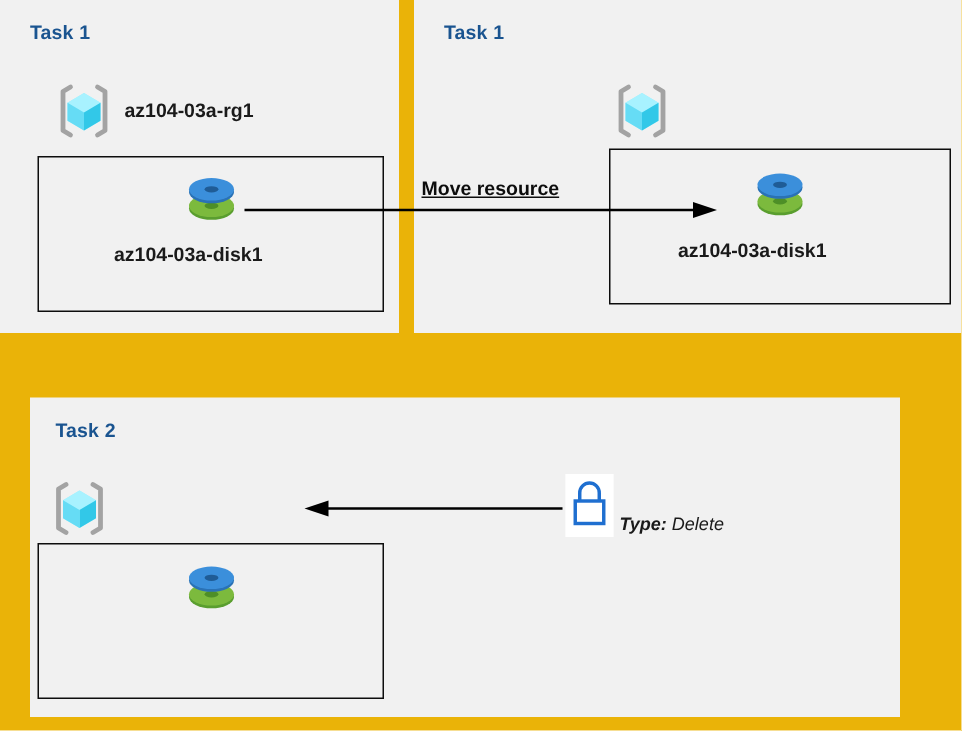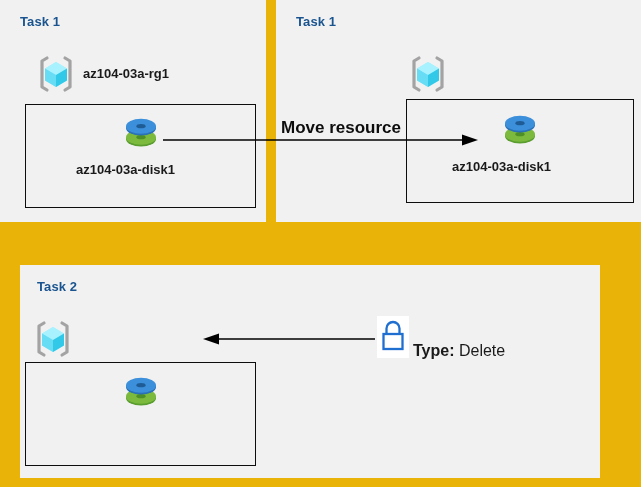--- a/index.html
+++ b/index.html
@@ -39,30 +39,32 @@
   }
   .node-label {
     position: absolute;
     font-size: 13px;
     font-weight: bold;
     color: #1a1a1a;
     white-space: nowrap;
   }
   .edge-label {
     position: absolute;
-    font-size: 17px;
+    font-size: 13px;
     font-weight: bold;
     color: #0d0d0d;
     white-space: nowrap;
+    text-decoration: underline;
   }
   .meta-label {
     position: absolute;
-    font-size: 16px;
+    font-size: 12px;
     color: #1a1a1a;
     white-space: nowrap;
+    font-style: italic;
   }
   .meta-label .k {
     font-weight: bold;
   }
   .meta-label .v {
     font-weight: normal;
   }
   .icon {
     position: absolute;
   }

